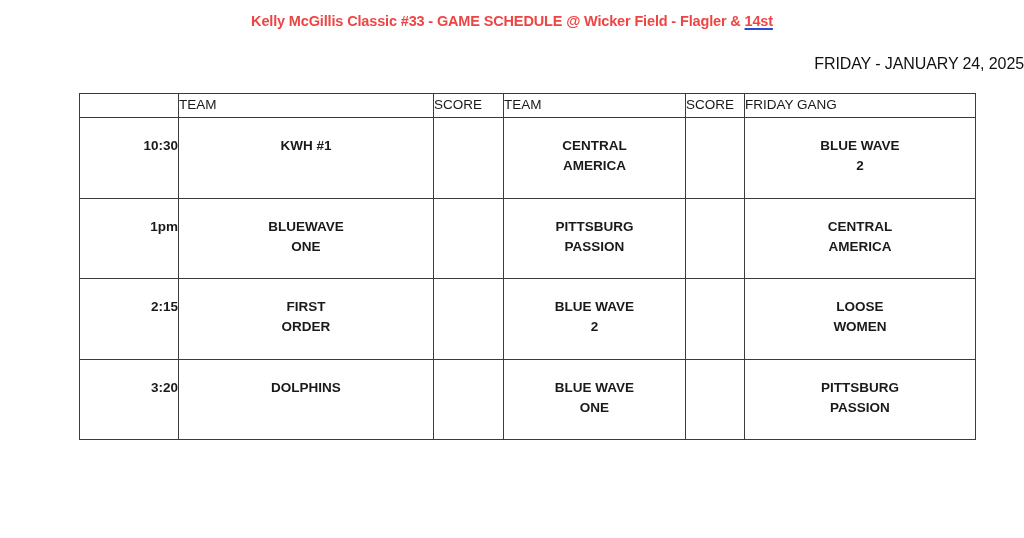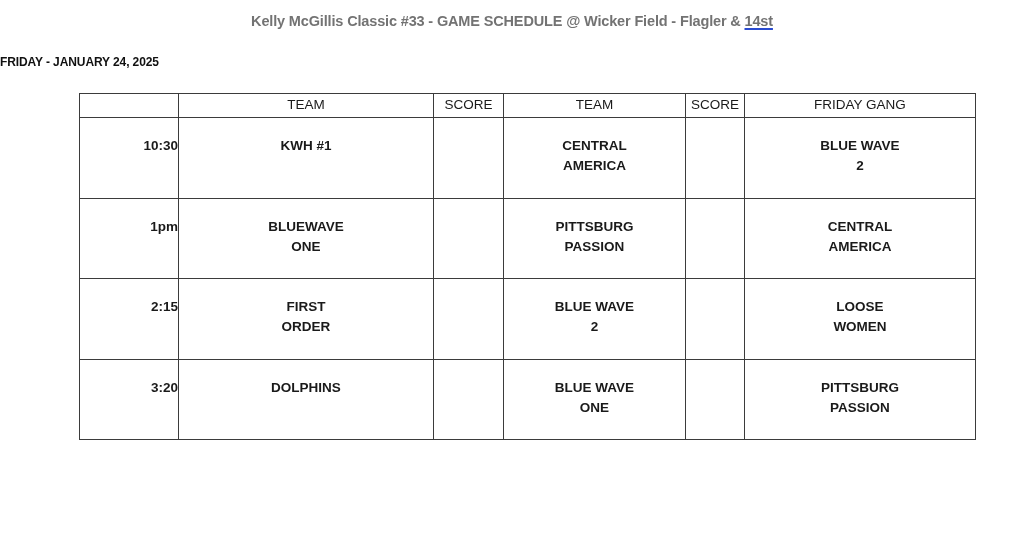--- a/index.html
+++ b/index.html
@@ -19,38 +19,38 @@
 
   .doc-title {
     position: absolute;
     top: 13px;
     left: 0;
     width: 1024px;
     text-align: center;
     font-size: 14.5px;
     font-weight: bold;
     letter-spacing: -0.15px;
-    color: #737373;
+    color: #ef4444;
     white-space: nowrap;
   }
   .doc-title .underlined {
     text-decoration: underline;
     text-decoration-color: #2a4bd0;
     text-decoration-thickness: 2px;
     text-underline-offset: 2px;
   }
 
   .doc-subtitle {
     position: absolute;
     top: 55px;
     left: 0;
     width: 1024px;
-    text-align: left;
-    font-size: 12px;
-    font-weight: bold;
+    text-align: right;
+    font-size: 16px;
+    font-weight: normal;
     letter-spacing: -0.1px;
     color: #111111;
   }
 
   .schedule-table {
     position: absolute;
     left: 79px;
     top: 93px;
     width: 896px;
     border-collapse: collapse;
@@ -69,21 +69,21 @@
   
   col.c-time   { width: 99px; }
   col.c-team1  { width: 255px; }
   col.c-score1 { width: 70px; }
   col.c-team2  { width: 182px; }
   col.c-score2 { width: 59px; }
   col.c-chain  { width: 231px; }
 
   thead th {
     height: 24px;
-    text-align: center;
+    text-align: left;
     vertical-align: middle;
     line-height: 22px;
   }
 
   tbody td {
     height: 80.5px;
   }
   .cell-inner {
     padding-top: 18px;
     line-height: 20px;

